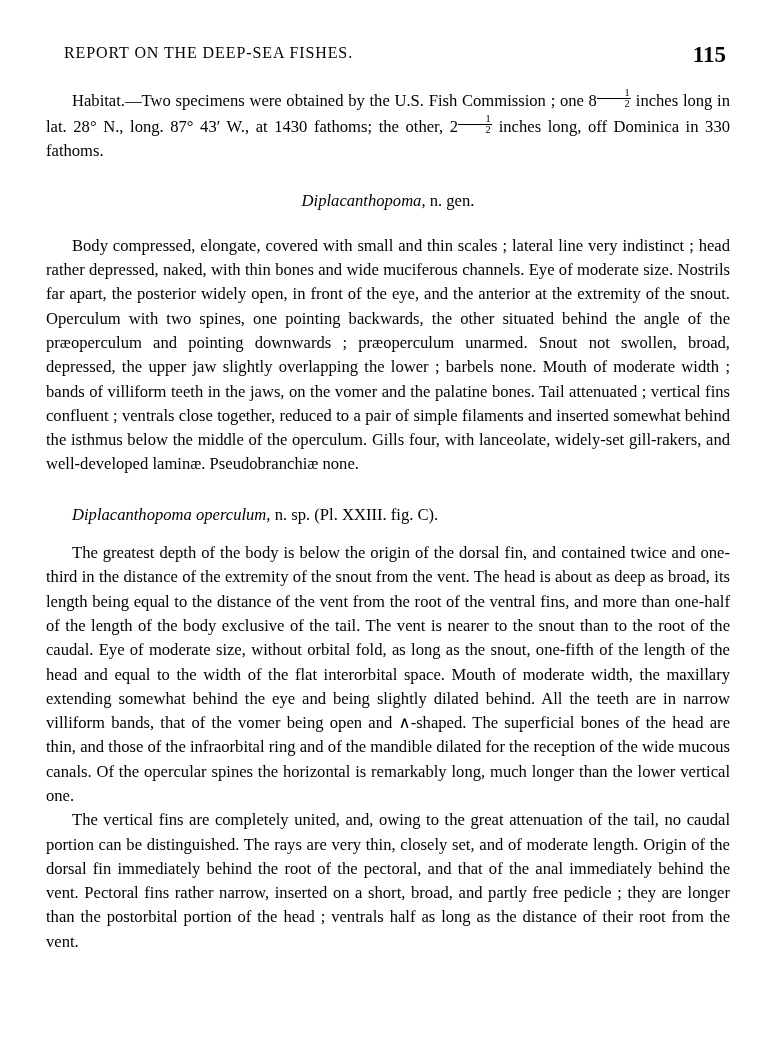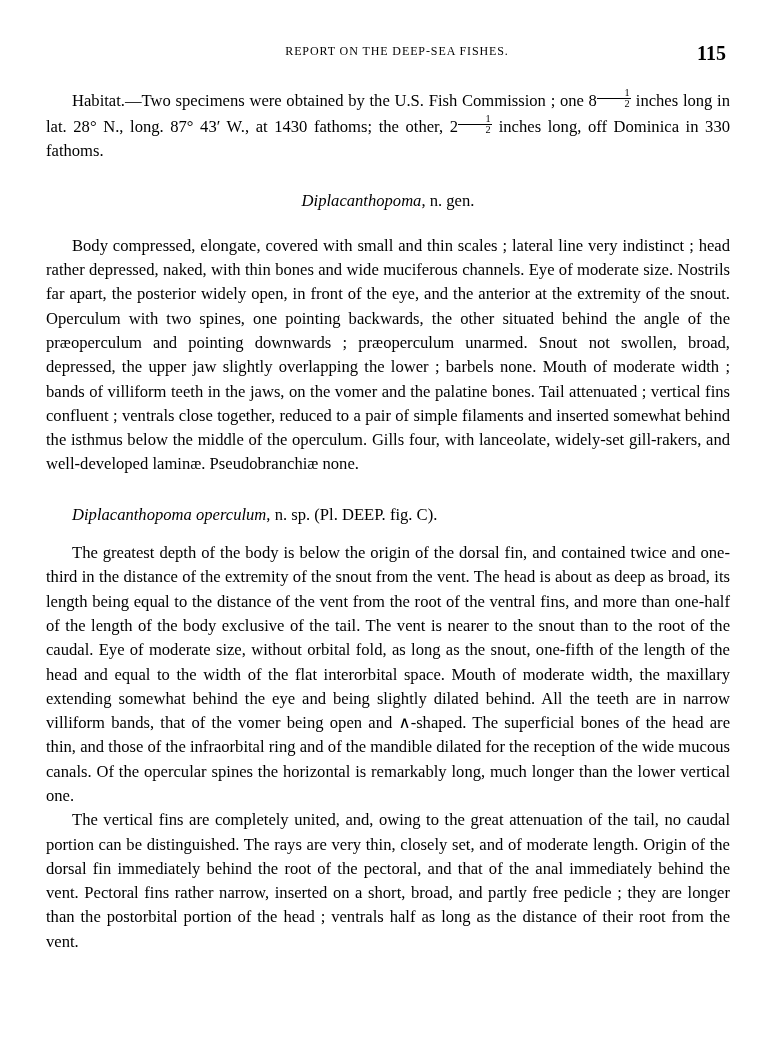--- a/index.html
+++ b/index.html
@@ -20,32 +20,31 @@
     height: 1050px;
     box-sizing: border-box;
     padding: 44px 46px 30px 46px;
   }
   .header {
     position: relative;
     height: 34px;
     margin-bottom: 10px;
   }
   .running-head {
-    text-align: center;
-    font-size: 12px;
+    font-size: 16px;
     letter-spacing: 0.9px;
     font-variant: small-caps;
     font-weight: 500;
     padding-left: 18px;
   }
   .folio {
     position: absolute;
     right: 4px;
     top: -2px;
-    font-size: 20px;
+    font-size: 23px;
     font-weight: 700;
   }
   .body {
     font-size: 16.6px;
     line-height: 1.465;
     text-align: justify;
     text-justify: inter-word;
     hyphens: none;
   }
   p {
@@ -107,20 +106,20 @@
   </div>
 
   <div class="body">
 
     <p class="indent"><span class="it">Habitat.</span><span>—Two specimens were obtained by the U.S. Fish Commission ; one 8</span><span class="frac"><span class="num">1</span><span class="den">2</span></span><span> inches long in lat. 28° N., long. 87° 43′ W., at 1430 fathoms; the other, 2</span><span class="frac"><span class="num">1</span><span class="den">2</span></span><span> inches long, off Dominica in 330 fathoms.</span></p>
 
     <div class="heading"><span>Diplacanthopoma</span><span class="roman">, n. gen.</span></div>
 
     <p class="indent block">Body compressed, elongate, covered with small and thin scales ; lateral line very indistinct ; head rather depressed, naked, with thin bones and wide muciferous channels. Eye of moderate size.    Nostrils far apart, the posterior widely open, in front of the eye, and the anterior at the extremity of the snout.    Operculum with two spines, one pointing backwards, the other situated behind the angle of the præoperculum and pointing downwards ; præoperculum unarmed.    Snout not swollen, broad, depressed, the upper jaw slightly overlapping the lower ; barbels none.    Mouth of moderate width ; bands of villiform teeth in the jaws, on the vomer and the palatine bones.    Tail attenuated ; vertical fins confluent ; ventrals close together, reduced to a pair of simple filaments and inserted somewhat behind the isthmus below the middle of the operculum. Gills four, with lanceolate, widely-set gill-rakers, and well-developed laminæ.    Pseudobranchiæ none.</p>
 
-    <div class="subheading"><span>Diplacanthopoma operculum</span><span class="roman">, n. sp. (Pl. DEEP. fig. C).</span></div>
+    <div class="subheading"><span>Diplacanthopoma operculum</span><span class="roman">, n. sp. (Pl. XXIII. fig. C).</span></div>
 
     <p class="indent">The greatest depth of the body is below the origin of the dorsal fin, and contained twice and one-third in the distance of the extremity of the snout from the vent.    The head is about as deep as broad, its length being equal to the distance of the vent from the root of the ventral fins, and more than one-half of the length of the body exclusive of the tail.    The vent is nearer to the snout than to the root of the caudal.    Eye of moderate size, without orbital fold, as long as the snout, one-fifth of the length of the head and equal to the width of the flat interorbital space.    Mouth of moderate width, the maxillary extending somewhat behind the eye and being slightly dilated behind. All the teeth are in narrow villiform bands, that of the vomer being open and ∧-shaped. The superficial bones of the head are thin, and those of the infraorbital ring and of the mandible dilated for the reception of the wide mucous canals.    Of the opercular spines the horizontal is remarkably long, much longer than the lower vertical one.</p>
 
     <p class="indent">The vertical fins are completely united, and, owing to the great attenuation of the tail, no caudal portion can be distinguished.    The rays are very thin, closely set, and of moderate length.    Origin of the dorsal fin immediately behind the root of the pectoral, and that of the anal immediately behind the vent.    Pectoral fins rather narrow, inserted on a short, broad, and partly free pedicle ; they are longer than the postorbital portion of the head ; ventrals half as long as the distance of their root from the vent.</p>
 
   </div>
 </div>
 
 </body></html>

